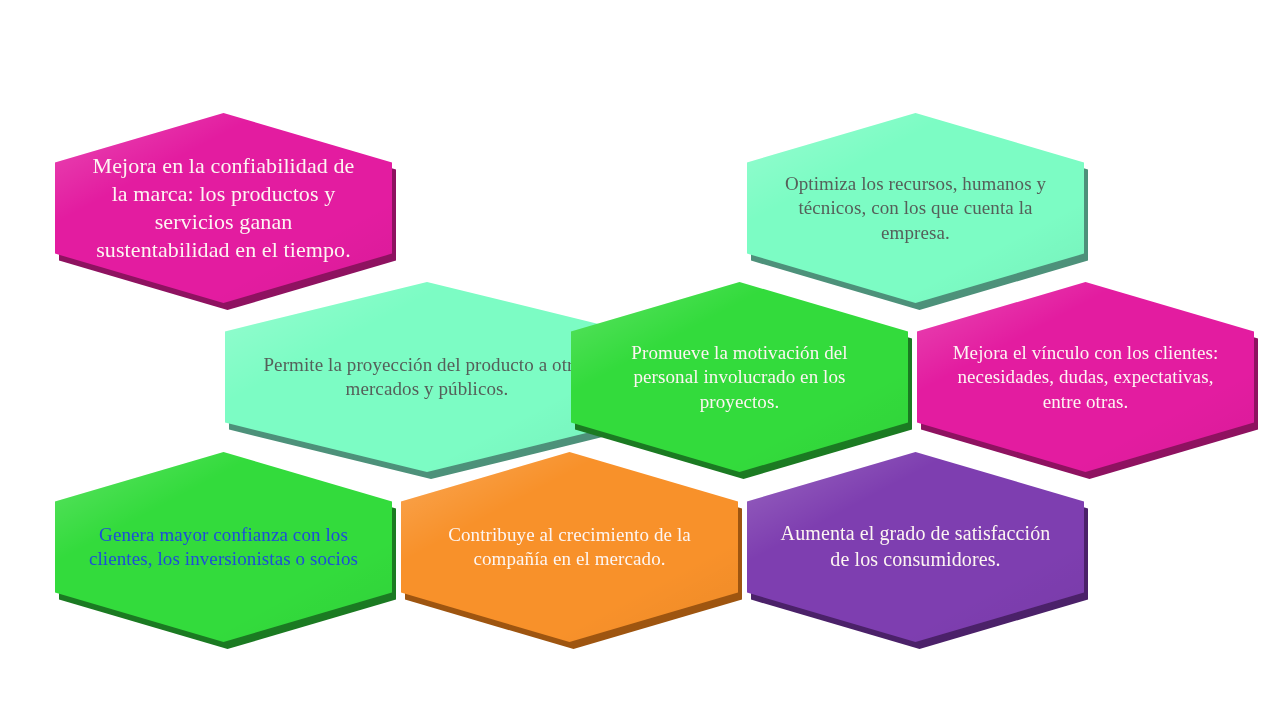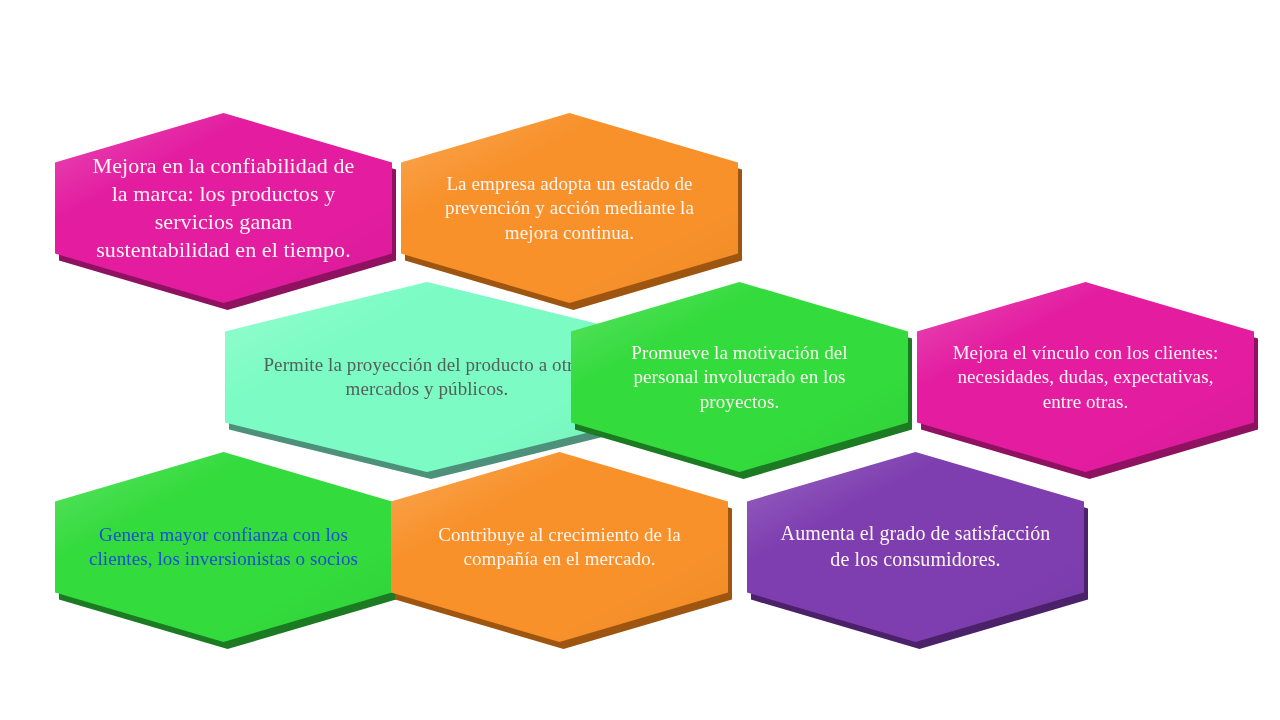--- a/index.html
+++ b/index.html
@@ -79,24 +79,24 @@
 </head>
 <body>
 
 <div id="stage" style="background: rgb(255, 255, 255);">
 
 <div class="hex" style="left: 55px; top: 113px; width: 337px; height: 190px; z-index: 10;">
       <div class="shadow" style="background: rgb(142, 18, 96);"></div>
       <div class="face" style="background: rgb(227, 28, 160);"></div>
       <div class="label light-text" style="font-size: 22px; color: rgb(253, 245, 242);">Mejora en la confiabilidad de la marca: los productos y servicios ganan sustentabilidad en el tiempo.</div>
     </div>
-    <div class="hex" style="left: 401px; top: 113px; width: 337px; height: 190px; z-index: 11;">
-      <div class="shadow" style="background: rgb(158, 85, 16);"></div>
-      <div class="face" style="background: rgb(248, 145, 42);"></div>
-      <div class="label light-text" style="font-size: 19px; color: rgb(253, 245, 242);">La empresa adopta un estado de prevención y acción mediante la mejora continua.</div>
+    <div class="hex" style="left: 747px; top: 113px; width: 337px; height: 190px; z-index: 12;">
+      <div class="shadow" style="background: rgb(77, 145, 122);"></div>
+      <div class="face" style="background: rgb(124, 252, 196);"></div>
+      <div class="label dark-text" style="font-size: 19px; color: rgb(85, 96, 90);">Optimiza los recursos, humanos y técnicos, con los que cuenta la empresa.</div>
     </div>
     <div class="hex" style="left: 225px; top: 282px; width: 404px; height: 190px; z-index: 13;">
       <div class="shadow" style="background: rgb(77, 145, 122);"></div>
       <div class="face" style="background: rgb(124, 252, 196);"></div>
       <div class="label dark-text" style="font-size: 19px; color: rgb(85, 96, 90);">Permite la proyección del producto a otros mercados y públicos.</div>
     </div>
     <div class="hex" style="left: 571px; top: 282px; width: 337px; height: 190px; z-index: 14;">
       <div class="shadow" style="background: rgb(27, 122, 34);"></div>
       <div class="face" style="background: rgb(51, 219, 60);"></div>
       <div class="label light-text" style="font-size: 19px; color: rgb(253, 245, 242); text-align: center;">Promueve la motivación del personal involucrado en los proyectos.</div>
@@ -104,21 +104,21 @@
     <div class="hex" style="left: 917px; top: 282px; width: 337px; height: 190px; z-index: 15;">
       <div class="shadow" style="background: rgb(142, 18, 96);"></div>
       <div class="face" style="background: rgb(227, 28, 160);"></div>
       <div class="label light-text" style="font-size: 19px; color: rgb(253, 245, 242);">Mejora el vínculo con los clientes: necesidades, dudas, expectativas, entre otras.</div>
     </div>
     <div class="hex" style="left: 55px; top: 452px; width: 337px; height: 190px; z-index: 16;">
       <div class="shadow" style="background: rgb(27, 122, 34);"></div>
       <div class="face" style="background: rgb(51, 219, 60);"></div>
       <div class="label light-text" style="font-size: 19px; color: #1d4ed8;">Genera mayor confianza con los clientes, los inversionistas o socios</div>
     </div>
-    <div class="hex" style="left: 391px; top: 452px; width: 337px; height: 190px; z-index: 17; padding-left: 48px;">
+    <div class="hex" style="left: 401px; top: 452px; width: 337px; height: 190px; z-index: 17; padding-left: 48px;">
       <div class="shadow" style="background: rgb(158, 85, 16);"></div>
       <div class="face" style="background: rgb(248, 145, 42);"></div>
       <div class="label light-text" style="font-size: 19px; color: rgb(253, 245, 242);">Contribuye al crecimiento de la compañía en el mercado.</div>
     </div>
     <div class="hex" style="left: 747px; top: 452px; width: 337px; height: 190px; z-index: 18;">
       <div class="shadow" style="background: rgb(75, 33, 105);"></div>
       <div class="face" style="background: rgb(126, 62, 176);"></div>
       <div class="label light-text" style="font-size: 20px; color: rgb(253, 245, 242);">Aumenta el grado de satisfacción de los consumidores.</div>
     </div>
   </div>

